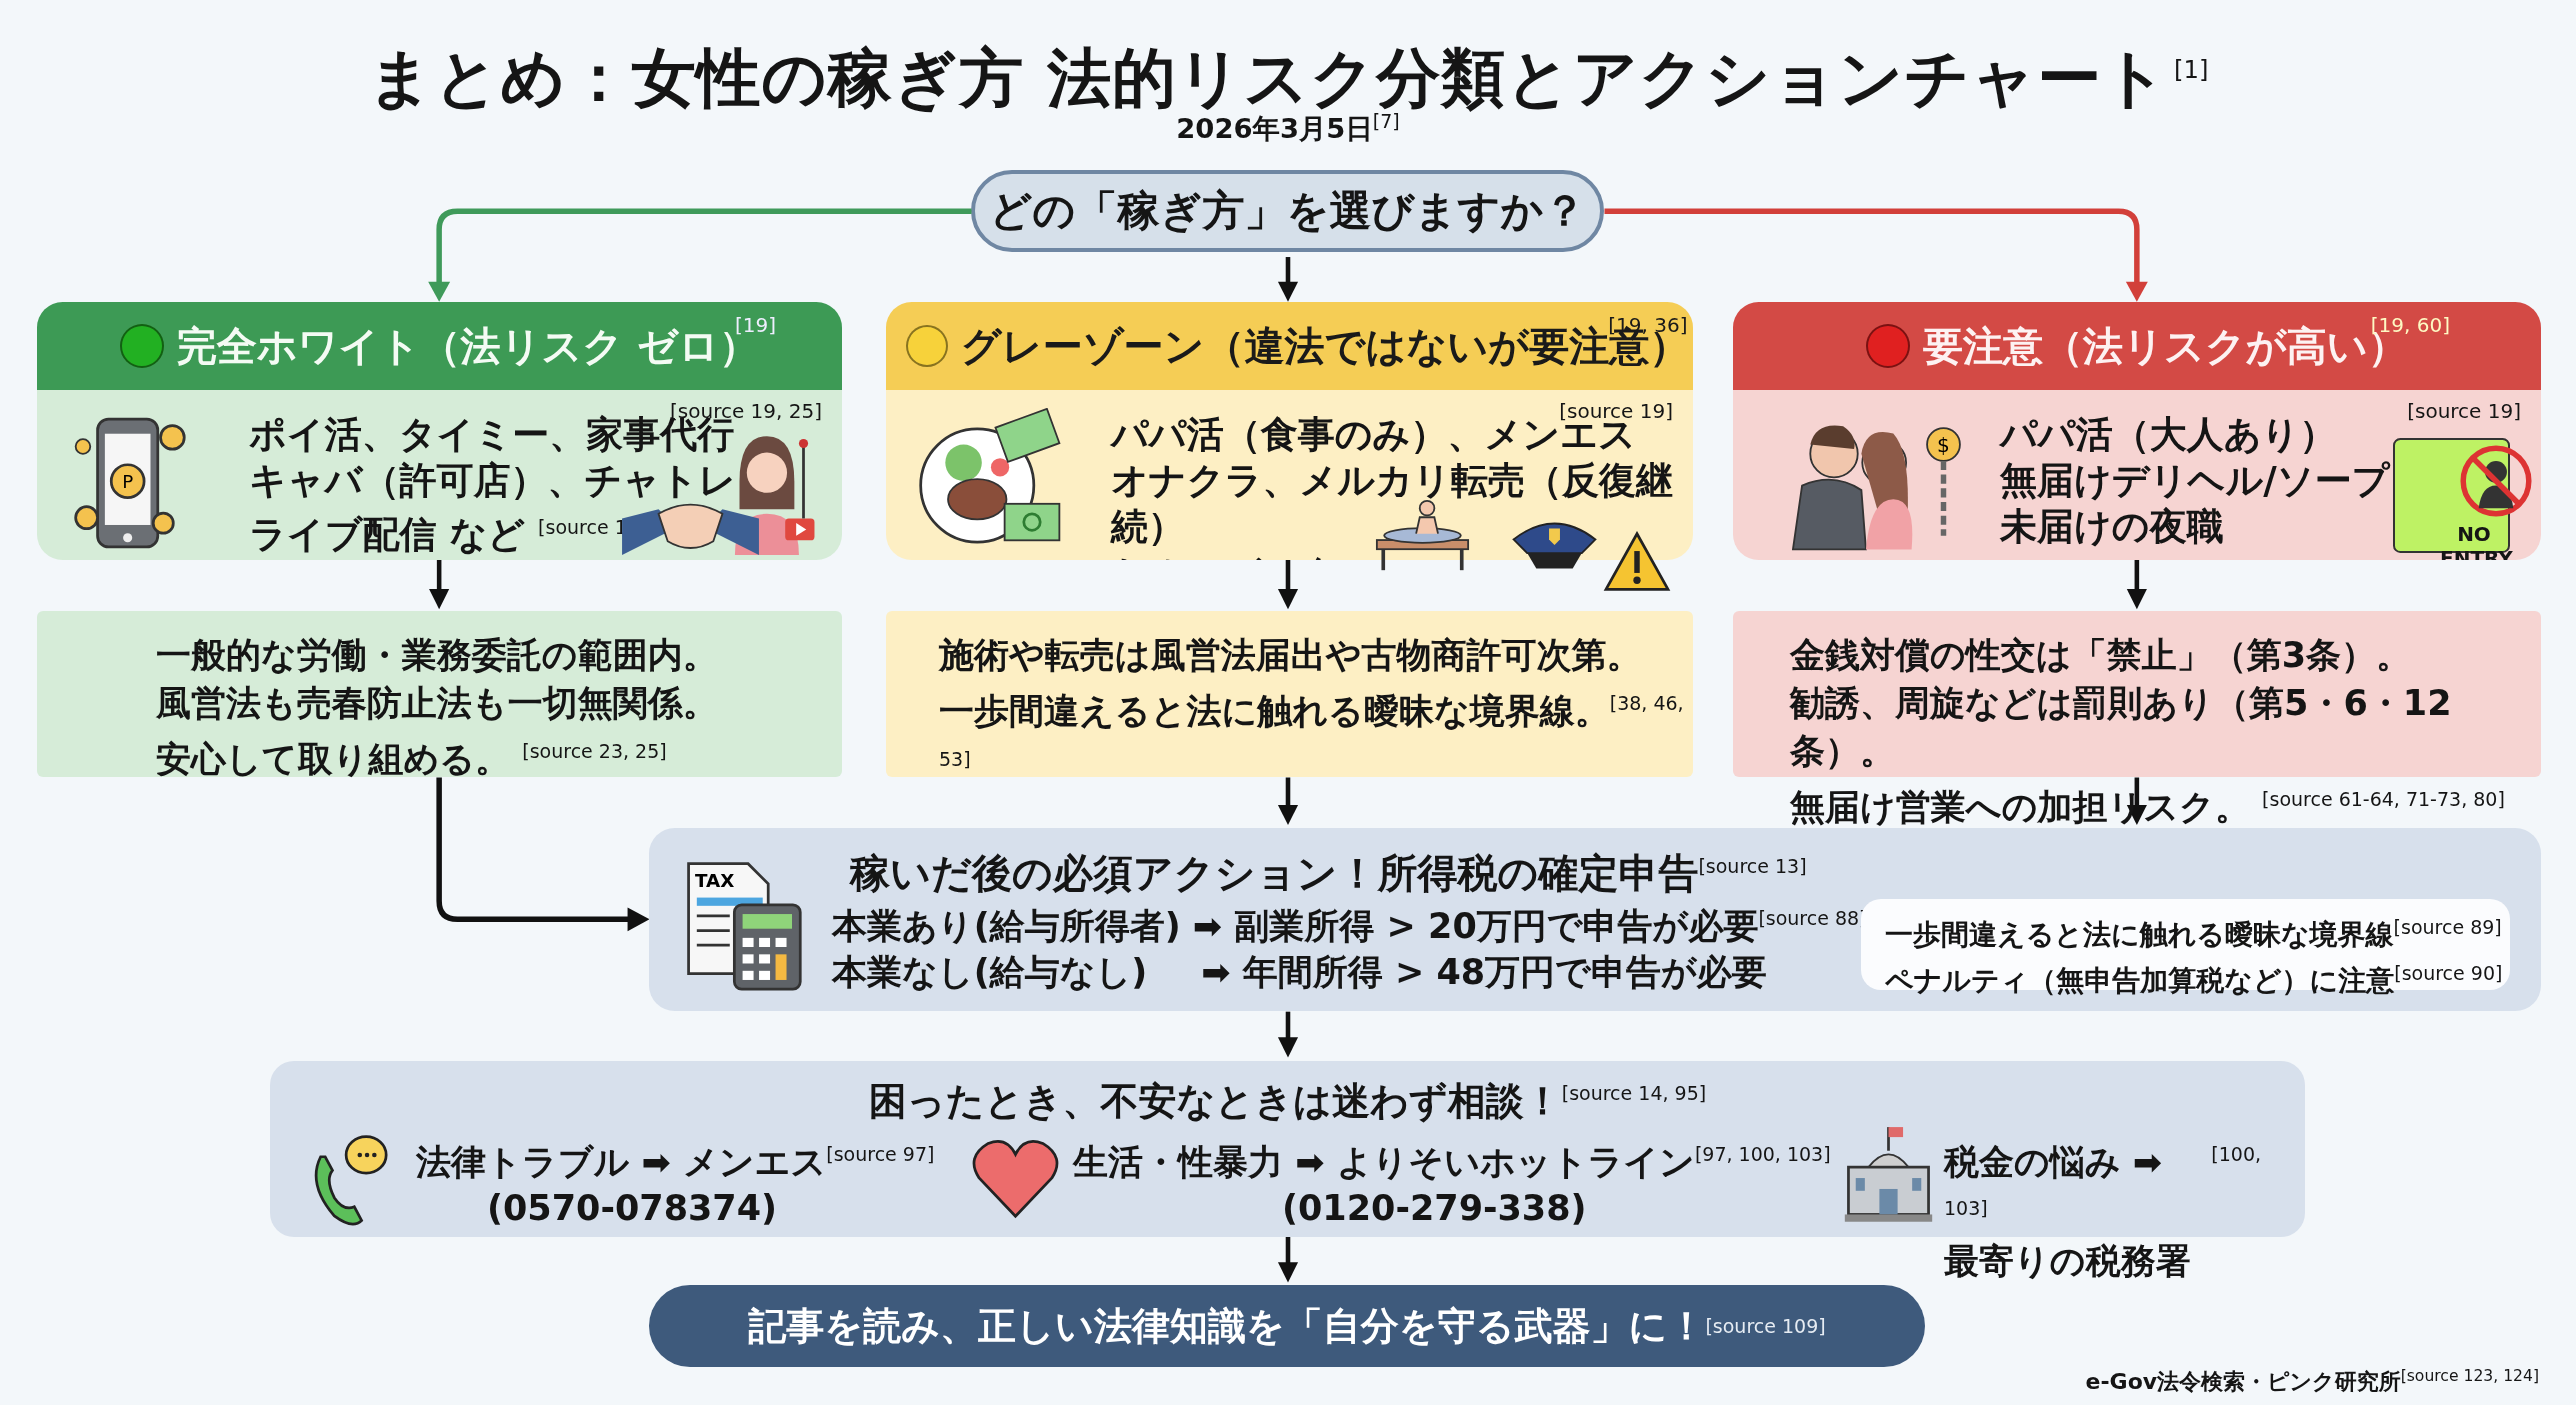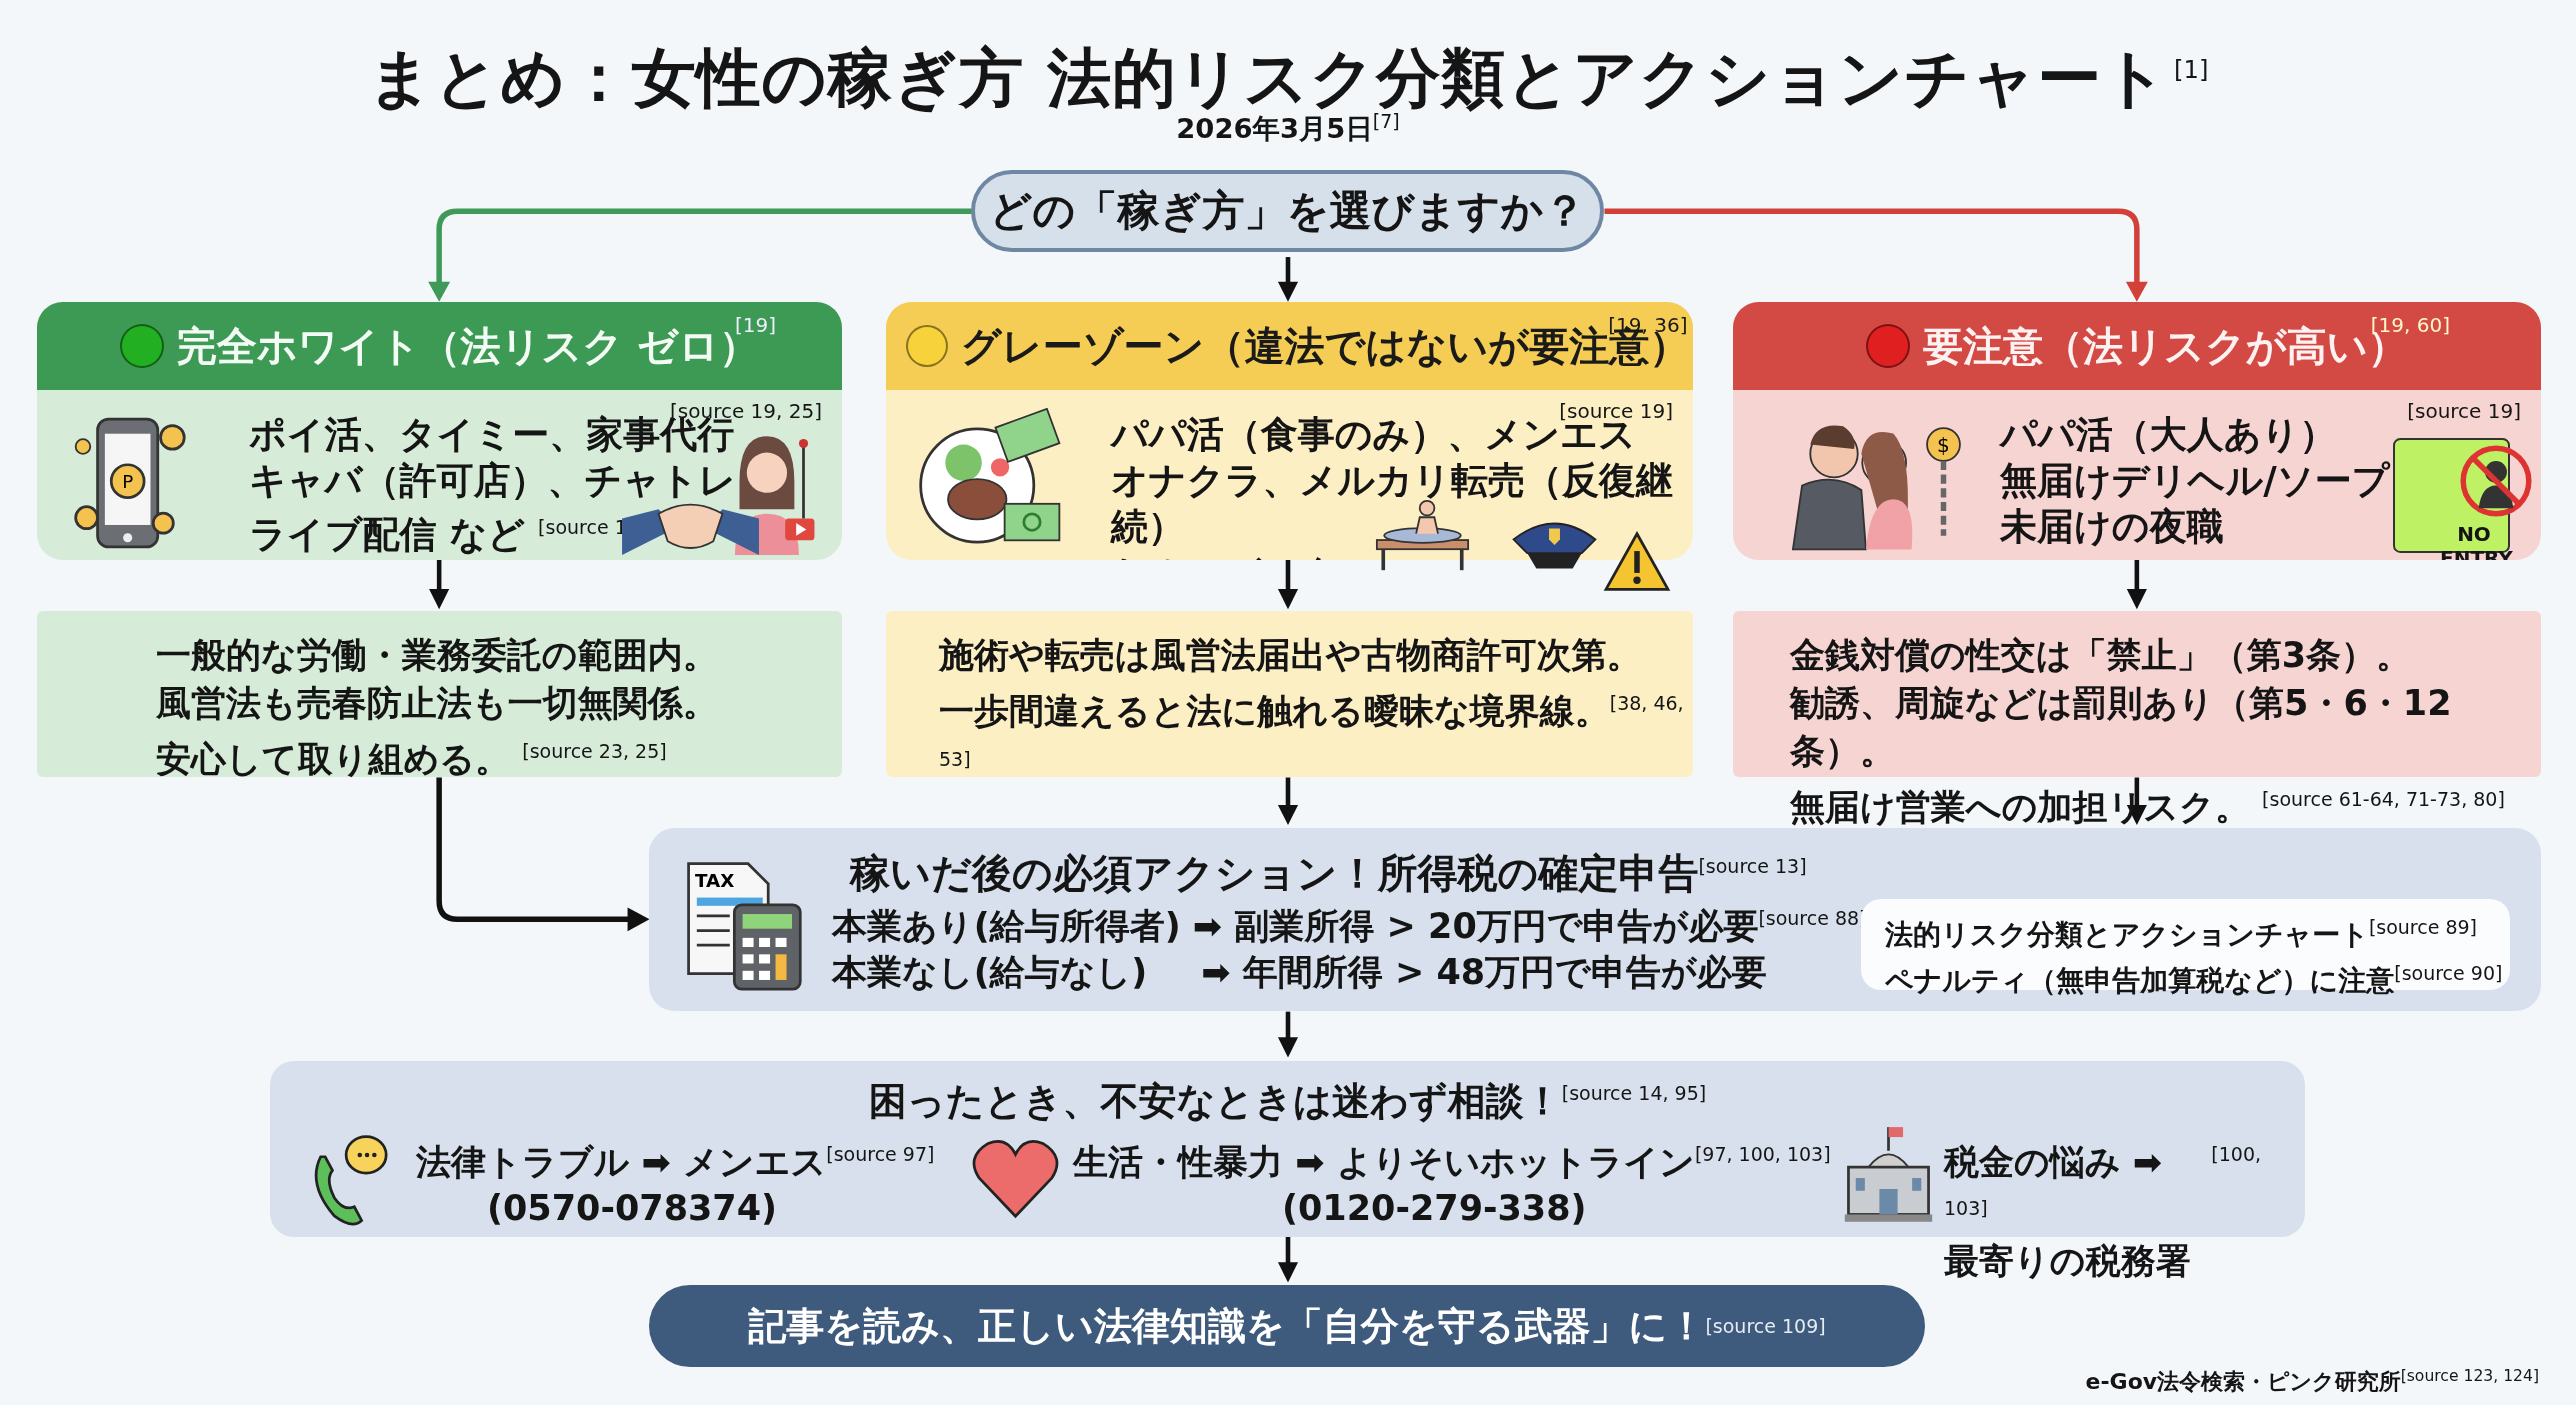--- a/index.html
+++ b/index.html
@@ -304,21 +304,21 @@
     <span>本業あり(給与所得者)</span>
     <span>➡</span>
     <span>副業所得 &gt; 20万円で申告が必要</span><span class="src">[source 88]</span>
   </div>
   <div class="tax-line" style="top:121px;">
     <span style="display:inline-block;width:357px;">本業なし(給与なし)</span>
     <span>➡</span>
     <span>年間所得 &gt; 48万円で申告が必要</span>
   </div>
   <div class="abs tax-note">
-    <div><span>法的リスク分類とアクションチャート</span><span class="src">[source 89]</span></div>
+    <div><span>一歩間違えると法に触れる曖昧な境界線</span><span class="src">[source 89]</span></div>
     <div><span>ペナルティ（無申告加算税など）に注意</span><span class="src">[source 90]</span></div>
   </div>
 </div>
 
 <div class="abs consult-box">
   <div class="abs consult-title">
     <span>困ったとき、不安なときは迷わず相談！</span><span class="src">[source 14, 95]</span>
   </div>
 
   <div class="abs" style="left:37px;top:68px;">

